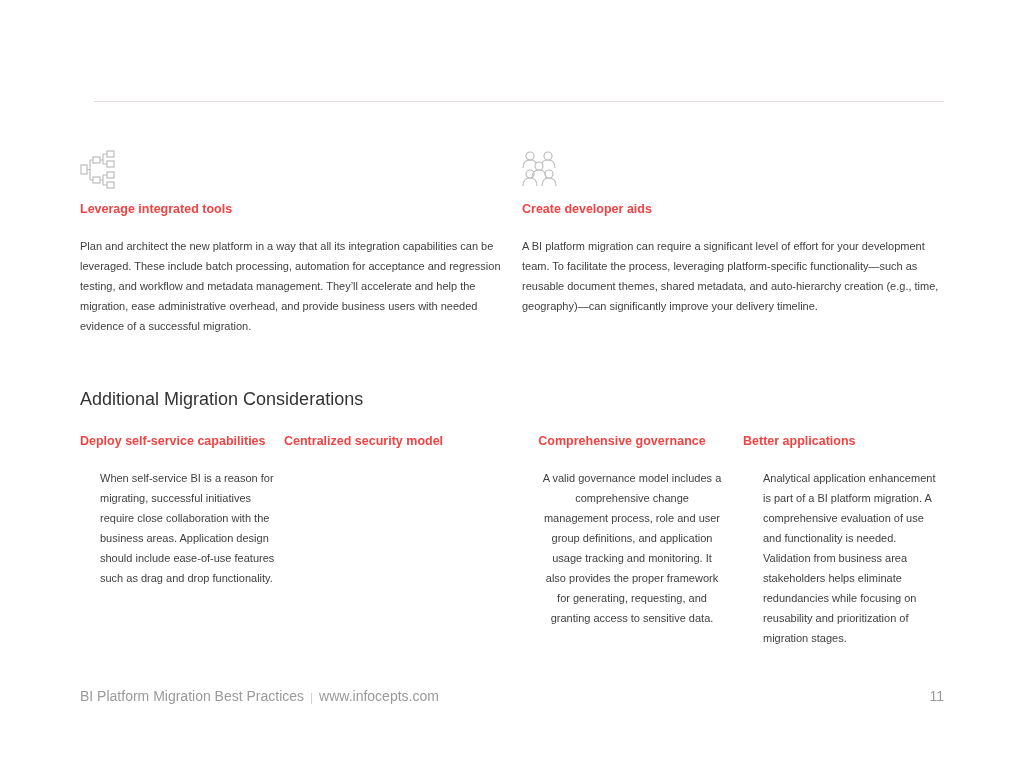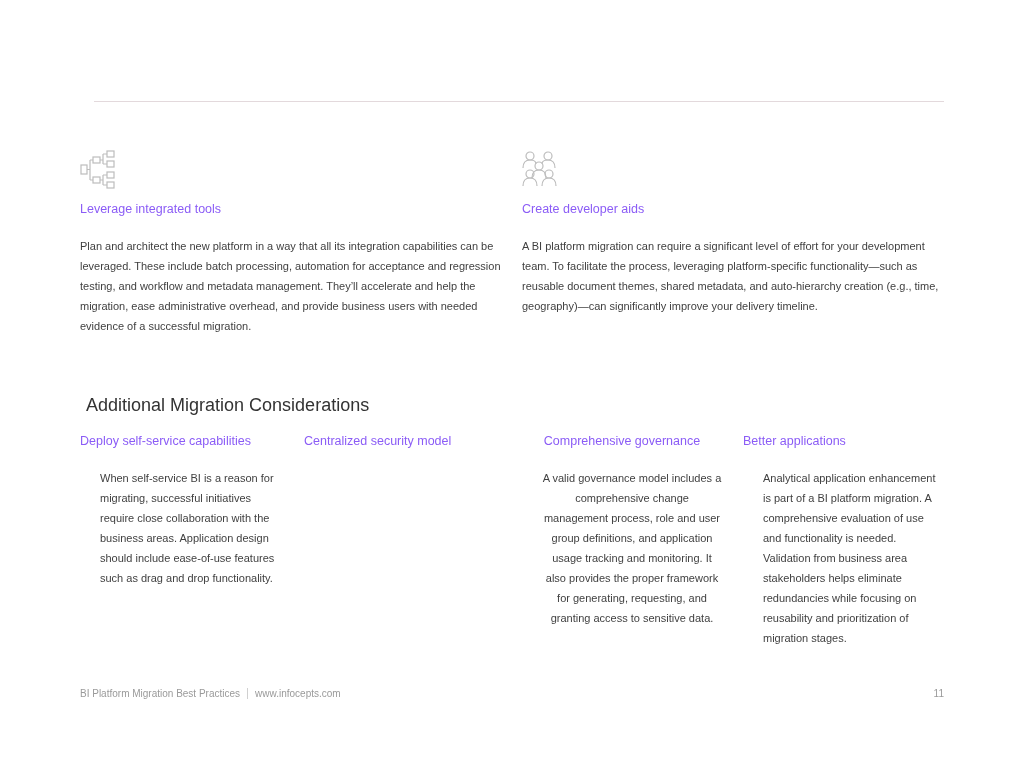--- a/index.html
+++ b/index.html
@@ -19,39 +19,39 @@
   .title-rule {
     flex: 1; height: 1px; background: #e3d9dc; margin-left: 14px; margin-top: 10px;
   }
   .principle {
     position: absolute; top: 150px; width: 430px;
   }
   .principle.left { left: 80px; }
   .principle.right { left: 522px; }
   .icon-box { width: 40px; height: 40px; display: block; }
   .accent-heading {
-    color: #8b5cf6; font-size: 12.5px; font-weight: normal; margin: 0;
+    color: #ef4444; font-size: 12.5px; font-weight: bold; margin: 0;
     white-space: nowrap;
   }
   .principle .accent-heading { margin-top: 12px; }
   .body-text {
     font-size: 11px; line-height: 20px; color: #3f3f3f; margin: 0;
   }
   .principle .body-text { margin-top: 20px; }
   .section-title {
     position: absolute; left: 80px; top: 389px;
-    font-size: 18px; color: #333333; font-weight: normal; margin: 6px;
+    font-size: 18px; color: #333333; font-weight: normal; margin: 0;
   }
   .consideration {
     position: absolute; top: 434px; width: 200px;
   }
   .consideration .body-text { margin-top: 20px; margin-left: 20px; }
   .footer {
     position: absolute; left: 80px; top: 688px; width: 864px;
-    display: flex; align-items: flex-end; font-size: 10px; color: #9a9a9a;
+    display: flex; align-items: flex-end; font-size: 14px; color: #9a9a9a;
   }
   .footer-sep { width: 1px; height: 11px; background: #d0d0d0; margin: 0 7px; }
   .page-number { margin-left: auto; color: #9a9a9a; }
 </style>
 </head>
 <body>
 
 <div class="page-title-row">
   <div class="title-rule"></div>
 </div>
@@ -90,21 +90,21 @@
   <p class="body-text">A BI platform migration can require a significant level of effort for your development team. To facilitate the process, leveraging platform-specific functionality—such as reusable document themes, shared metadata, and auto-hierarchy creation (e.g., time, geography)—can significantly improve your delivery timeline.</p>
 </div>
 
 <h2 class="section-title">Additional Migration Considerations</h2>
 
 <div class="consideration" style="left:80px;">
   <h3 class="accent-heading">Deploy self-service capabilities</h3>
   <p class="body-text">When self-service BI is a reason for migrating, successful initiatives require close collaboration with the business areas. Application design should include ease-of-use features such as drag and drop functionality.</p>
 </div>
 
-<div class="consideration" style="left:304px;">
+<div class="consideration" style="left:284px;">
   <h3 class="accent-heading">Centralized security model</h3>
 </div>
 
 <div class="consideration" style="left:522px;text-align:center;">
   <h3 class="accent-heading">Comprehensive governance</h3>
   <p class="body-text">A valid governance model includes a comprehensive change management process, role and user group definitions, and application usage tracking and monitoring. It also provides the proper framework for generating, requesting, and granting access to sensitive data.</p>
 </div>
 
 <div class="consideration" style="left:743px;">
   <h3 class="accent-heading">Better applications</h3>

